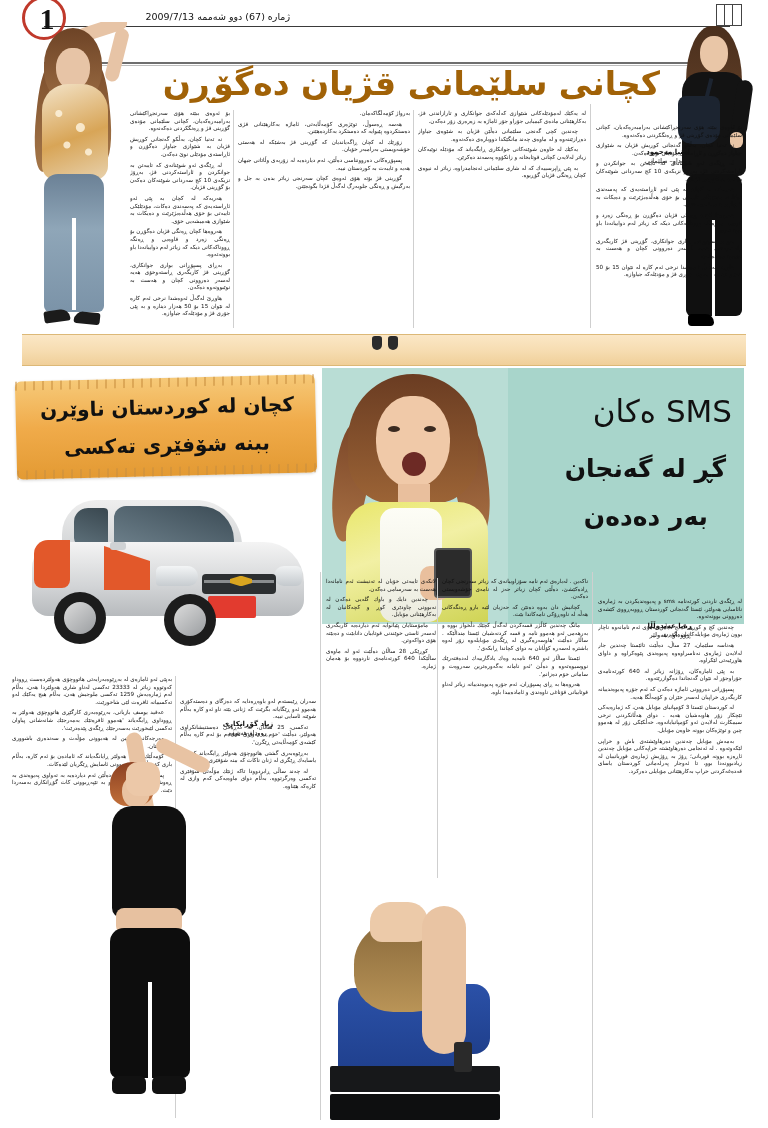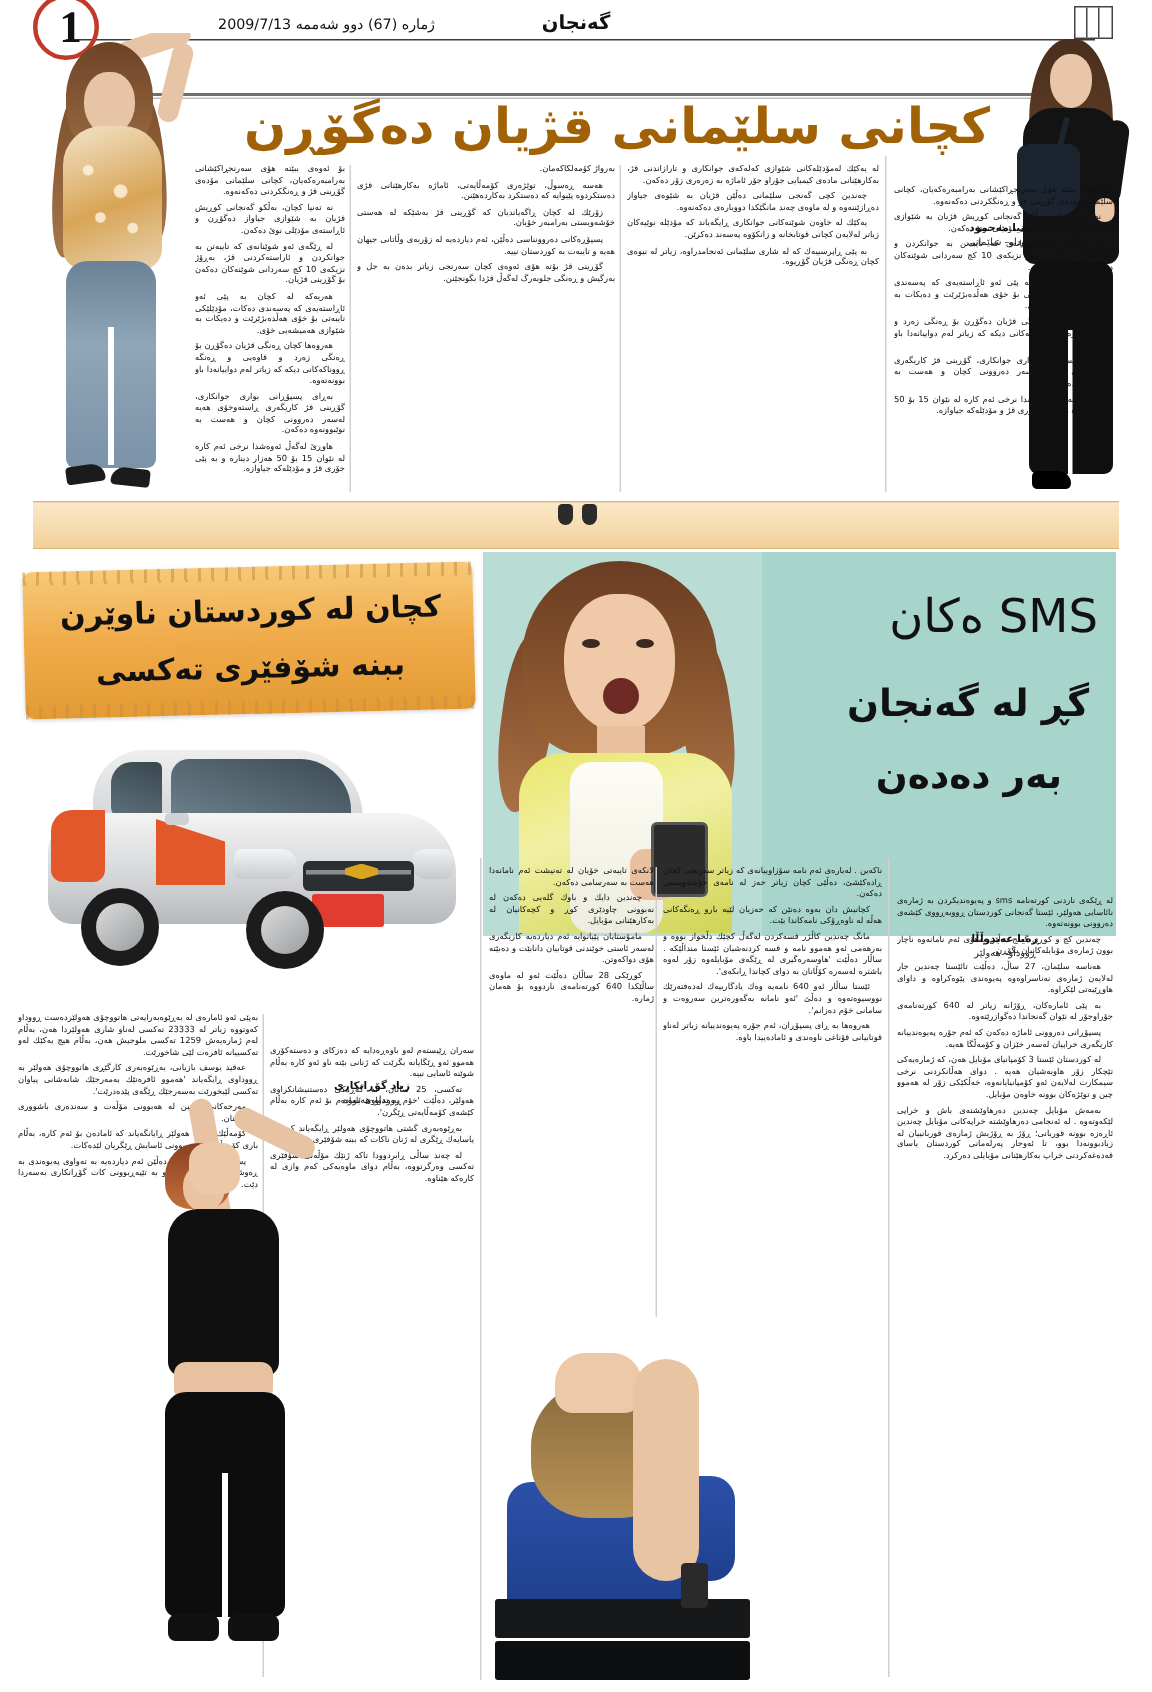--- a/index.html
+++ b/index.html
@@ -229,21 +229,20 @@
 <div class="page">
 
   <div class="masthead">
     <div class="mast-rule-top"></div>
     <div class="mast-rule-bot"></div>
     <div class="mast-rule-bot2"></div>
   </div>
   <div class="page-num-circle"></div>
   <div class="page-num">1</div>
   <div class="mast-issue">ژماره (67) دوو شه‌ممه‌ 2009/7/13</div>
-  <div class="mast-title">گه‌نجان</div>
   <div class="mast-logo-right"></div>
 
   <div class="head-main">كچانی سلێمانی قژیان ده‌گۆڕن</div>
 
   <div class="photo ph-women-tl">
     <div class="w1-armup"></div>
     <div class="w1-armup2"></div>
     <div class="w1-hair2"></div>
     <div class="w1-hair3"></div>
     <div class="w1-hair"></div>

